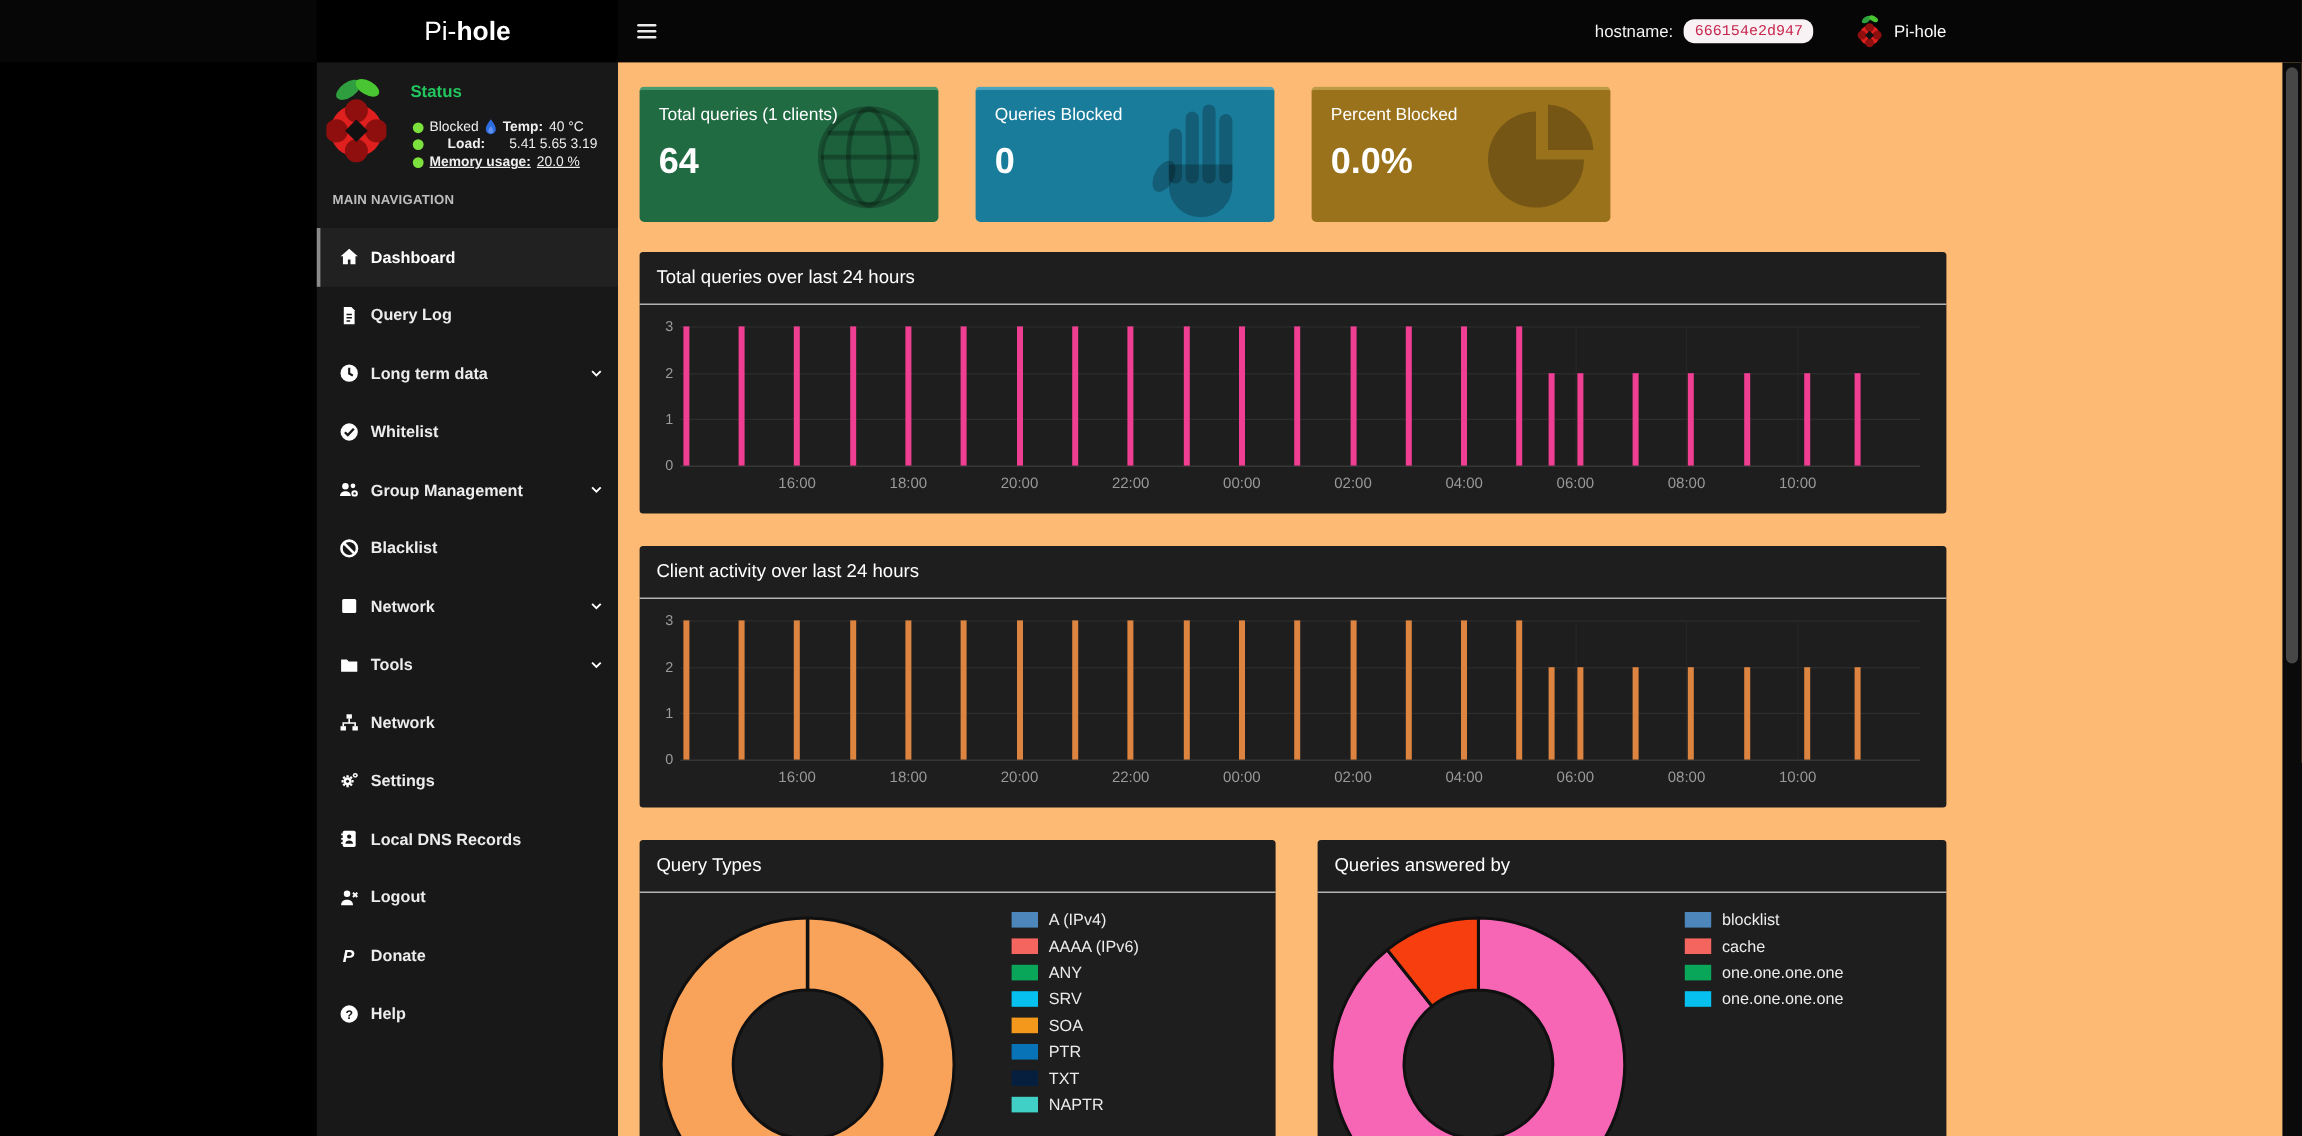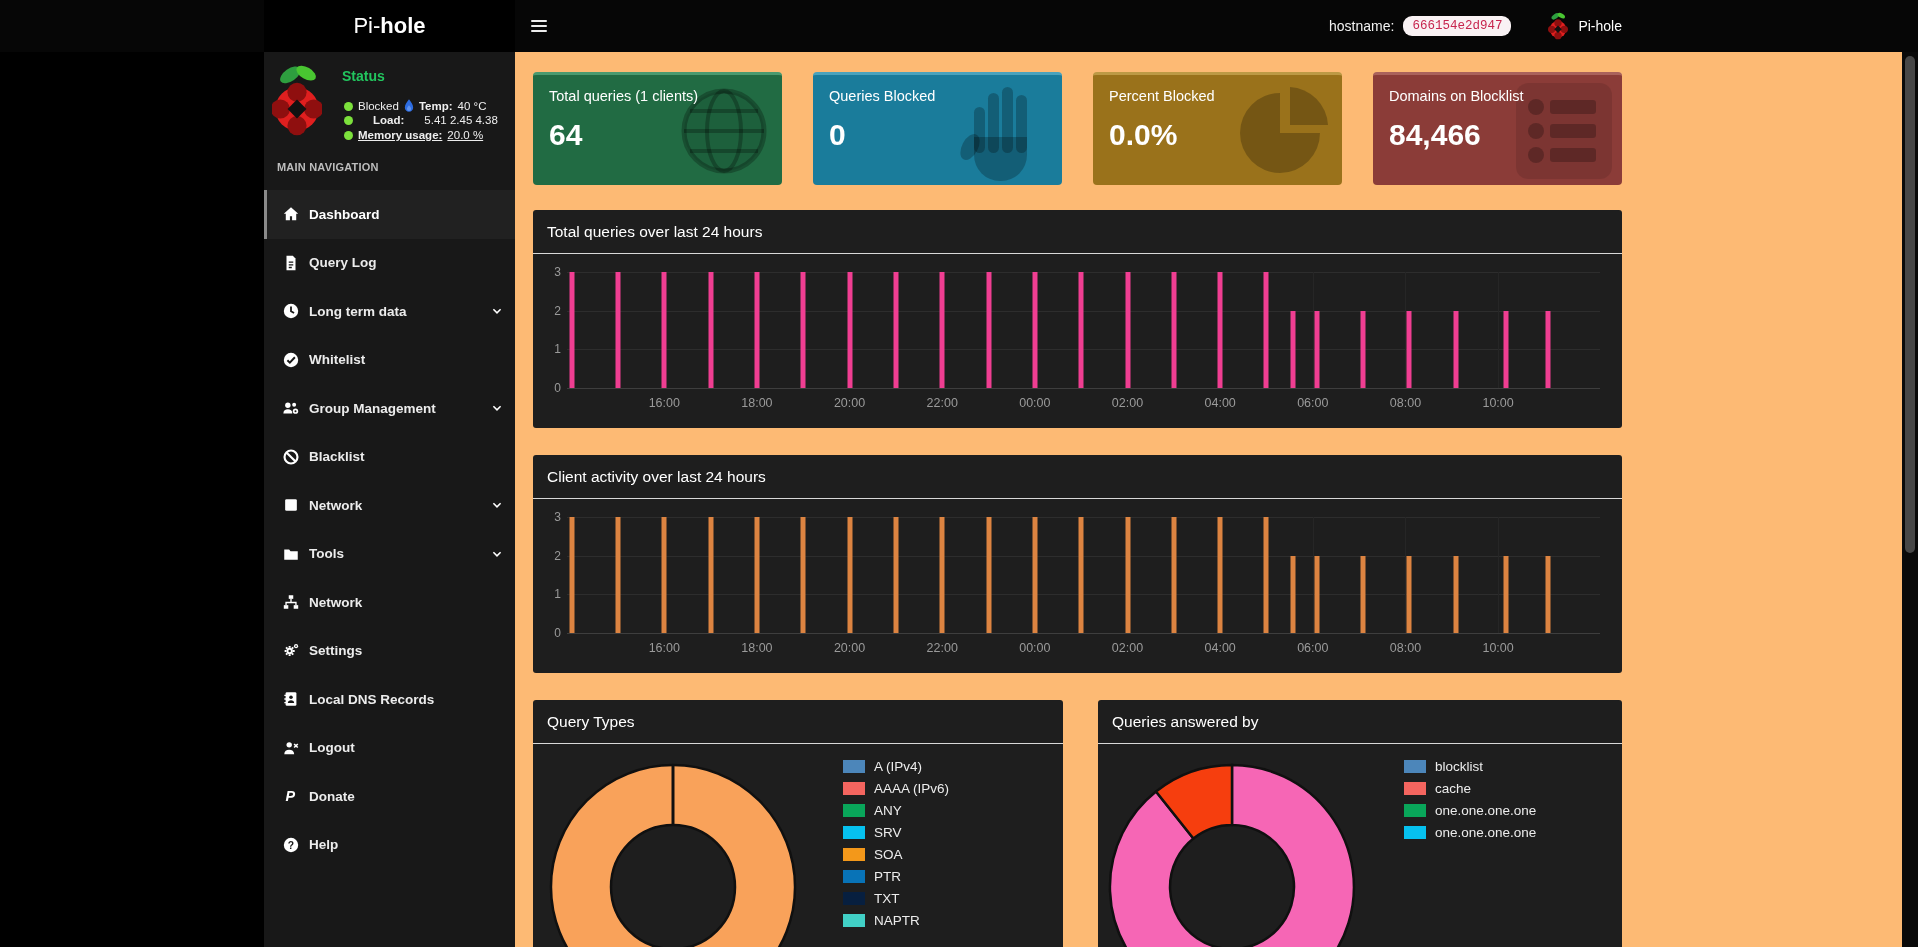--- a/index.html
+++ b/index.html
@@ -128,21 +128,21 @@
       <svg width="10" height="14" viewBox="0 0 12 16">
         <path d="M6 0C3.2 4 1 6.5 1 10a5 5 0 0 0 10 0C11 6.5 8.8 4 6 0Z" fill="#2d6ce0"></path>
         <path d="M6 7c-1.5 2-2.5 3-2.5 4.5a2.5 2.5 0 0 0 5 0C8.5 10 7.5 9 6 7Z" fill="#5f92ee"></path>
       </svg>
       <b>Temp:</b>
       <span>40 °C</span>
     </div>
     <div class="status-row" style="top:62px;gap:20px;">
       <span class="sdot" style="background: rgb(124, 225, 60);"></span>
       <b>Load:</b>
-      <span>5.41  2.45  4.38</span>
+      <span>5.41  5.65  3.19</span>
     </div>
     <div class="status-row" style="top:77px;text-decoration:underline;">
       <span class="sdot" style="background: rgb(124, 225, 60);"></span>
       <b>Memory usage:</b>
       <span>20.0 %</span>
     </div>
 
     <div class="nav-header">MAIN NAVIGATION</div>
 
     <div class="nav-list">
@@ -348,35 +348,20 @@
 
     <div class="card" style="left: 578px; background: rgb(154, 114, 27); border-top: 3px solid rgb(189, 154, 69);">
       <div class="clabel">Percent Blocked</div>
       <div class="cvalue">0.0%</div>
       <svg class="wm" width="100" height="100" viewBox="0 0 100 100">
         <path d="M46 12 A40 40 0 1 0 86 52 L46 52 Z" fill="rgba(0,0,0,0.24)"></path>
         <path d="M56 6 A40 40 0 0 1 94 44 L56 44 Z" fill="rgba(0,0,0,0.24)"></path>
       </svg>
     </div>
 
-    <div class="card" style="left: 858px; background: rgb(139, 60, 56); border-top: 3px solid rgb(170, 98, 92);">
-      <div class="clabel">Domains on Blocklist</div>
-      <div class="cvalue">84,466</div>
-      <svg class="wm" width="100" height="100" viewBox="0 0 100 100">
-        <rect x="2" y="2" width="96" height="96" rx="12" fill="rgba(0,0,0,0.10)"></rect>
-        <g fill="rgba(0,0,0,0.24)">
-          <circle cx="22" cy="26" r="8"></circle>
-            <rect x="36" y="19" width="46" height="14" rx="3"></rect>
-          <circle cx="22" cy="50" r="8"></circle>
-            <rect x="36" y="43" width="46" height="14" rx="3"></rect>
-          <circle cx="22" cy="74" r="8"></circle>
-            <rect x="36" y="67" width="46" height="14" rx="3"></rect>
-        </g>
-      </svg>
-    </div>
 
     <div class="box chart-box" style="top:158px;">
       <div class="box-header">Total queries over last 24 hours</div>
       <div class="plot">
           <div class="gl-h zero" style="top: 100%;"></div>
           <div class="ytick" style="top: 100%;">0</div>
           <div class="gl-h" style="top: 66.6667%;"></div>
           <div class="ytick" style="top: 66.6667%;">1</div>
           <div class="gl-h" style="top: 33.3333%;"></div>
           <div class="ytick" style="top: 33.3333%;">2</div>

